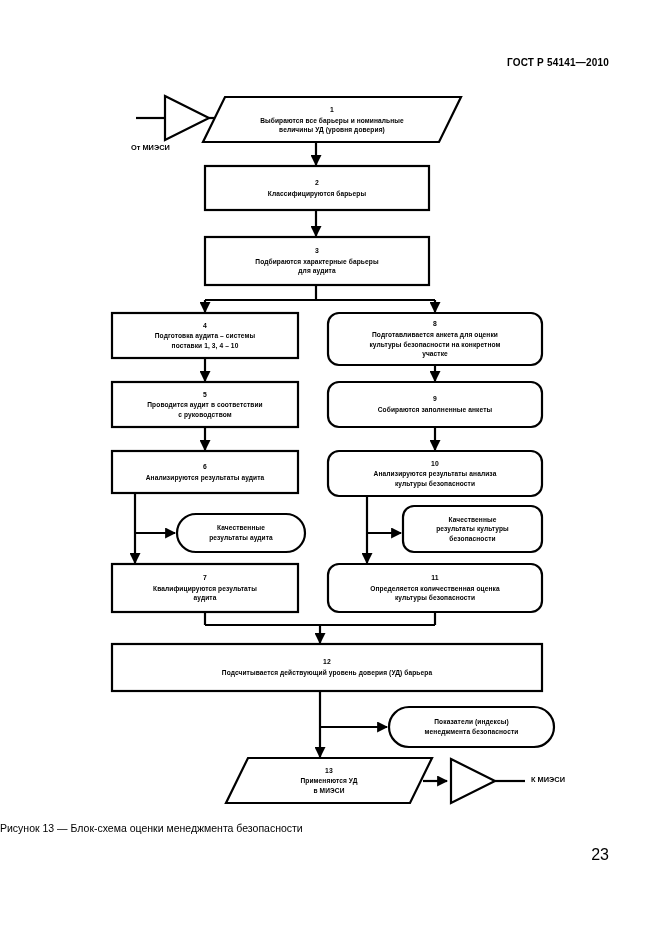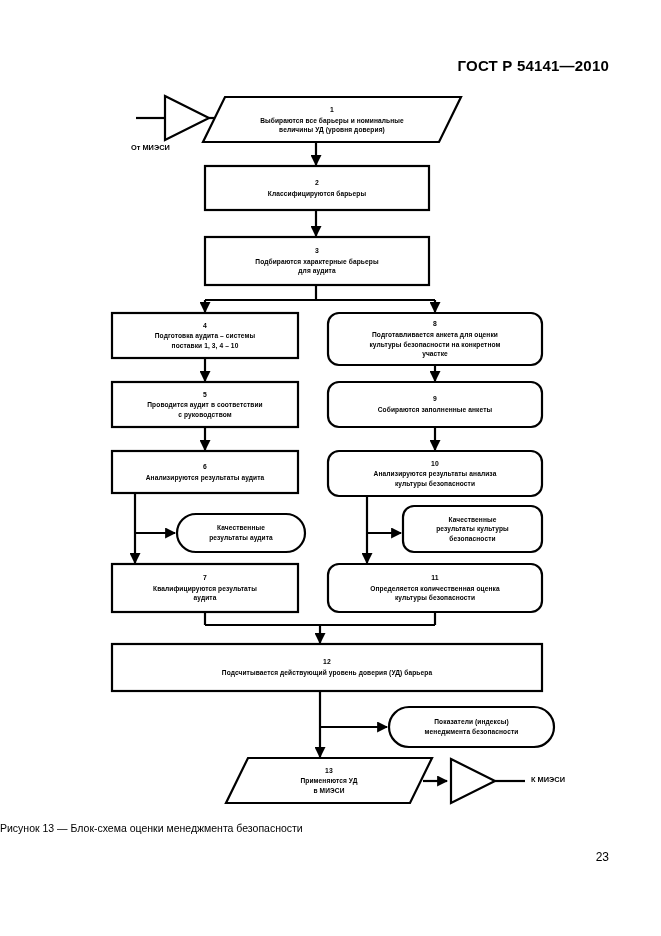--- a/index.html
+++ b/index.html
@@ -16,30 +16,30 @@
     overflow: hidden;
   }
   .page {
     position: absolute;
     inset: 0;
   }
   .doc-header {
     position: absolute;
     top: 57px;
     right: 52px;
-    font-size: 15px;
+    font-size: 10px;
     font-weight: bold;
     letter-spacing: 0.2px;
     white-space: nowrap;
   }
   .page-number {
     position: absolute;
     bottom: 72px;
     right: 52px;
-    font-size: 12px;
+    font-size: 16px;
   }
   .figure-caption {
     position: absolute;
     left: 0;
     right: 0;
     top: 822px;
     text-align: left;
     font-size: 10.5px;
   }
 

